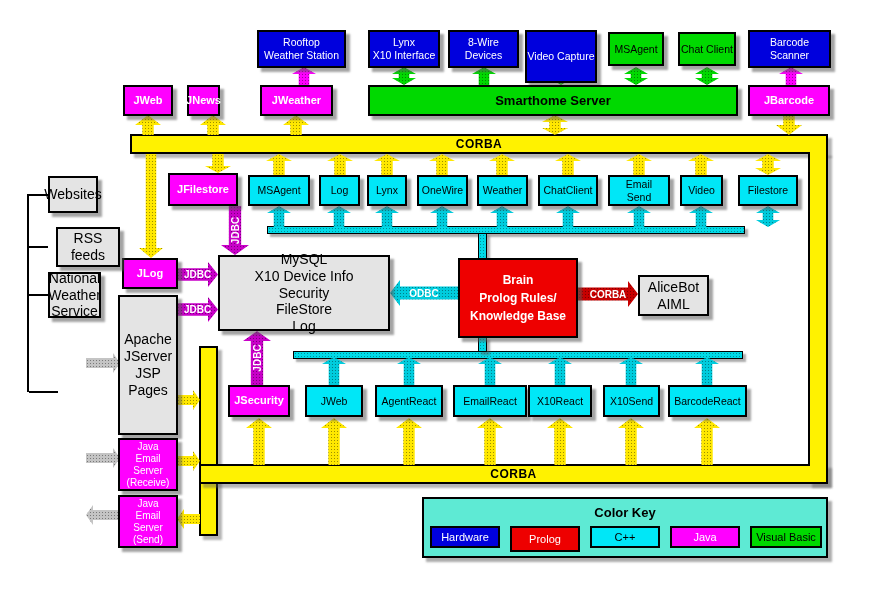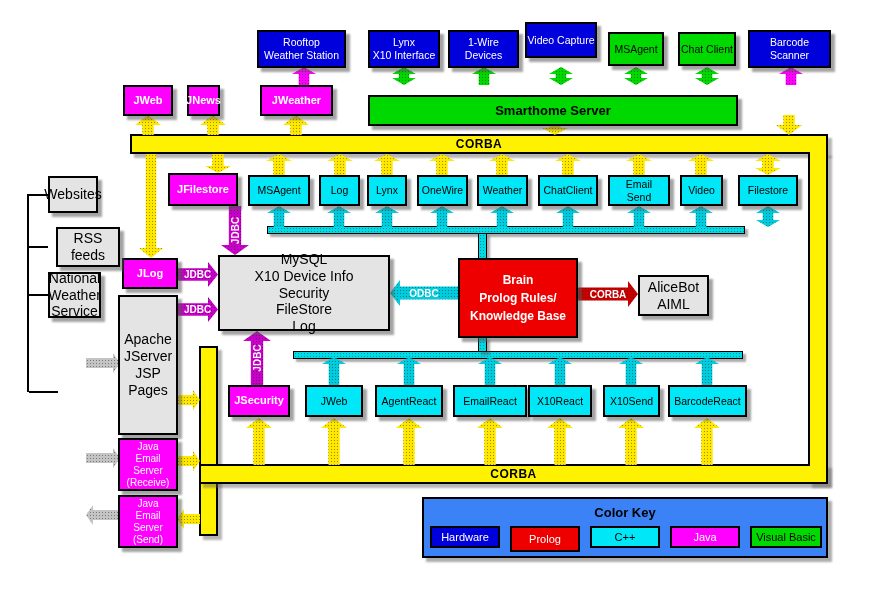--- a/index.html
+++ b/index.html
@@ -43,21 +43,21 @@
   .cyn{--c:#00ccdd;} .dred{--c:#c80000;} .gry{--c:#c4c4c4;}
   .alabel{position:absolute;inset:0;display:flex;align-items:center;justify-content:center;
           color:#fff;font-weight:bold;font-size:10px;}
   .alabel.vert{transform:rotate(-90deg);}
   
   .line{position:absolute;background:#000;}
   .internet{position:absolute;box-sizing:border-box;border:2px solid #000;background:#fff;
             box-shadow:7px 7px 0 #c9c9c9,10px 10px 3px rgba(0,0,0,.35);
             display:flex;align-items:center;justify-content:center;}
   .internet span{width:14px;word-break:break-all;text-align:center;font-size:14px;line-height:24px;}
-  .keybox{position:absolute;box-sizing:border-box;background:#3b82f6;border:2px solid #000;
+  .keybox{position:absolute;box-sizing:border-box;background:#5eead4;border:2px solid #000;
           box-shadow:4px 4px 2px rgba(90,90,90,.5);}
   .keytitle{position:absolute;left:0;right:0;top:6px;text-align:center;font-weight:bold;font-size:13px;}
   .swatch{position:absolute;box-sizing:border-box;border:2px solid #000;display:flex;
           align-items:center;justify-content:center;font-size:11px;}
 </style>
 </head>
 <body>
 
 <div id="stage">
 
@@ -160,31 +160,32 @@
   <div class="arr up sm cyn" style="left:695px;top:357px;width:24px;height:29px"></div>
 
   <div class="arr right sm gry" style="left:86px;top:353px;width:34px;height:20px"></div>
   <div class="arr right sm gry" style="left:86px;top:448px;width:34px;height:20px"></div>
   <div class="arr left sm gry" style="left:86px;top:505px;width:34px;height:20px"></div>
 
   <div class="bx hw" style="left:257px;top:30px;width:89px;height:38px">Rooftop
 Weather Station</div>
   <div class="bx hw" style="left:368px;top:30px;width:72px;height:38px">Lynx
 X10 Interface</div>
-  <div class="bx hw" style="left:448px;top:30px;width:71px;height:38px">1-Wire
+  <div class="bx hw" style="left:448px;top:30px;width:71px;height:38px">8-Wire
 Devices</div>
-  <div class="bx hw" style="left:525px;top:22px;width:72px;height:36px">Video Capture</div>
+  <div class="bx hw" style="left:525px;top:30px;width:72px;height:53px">Video Capture</div>
   <div class="bx vb" style="left:608px;top:32px;width:56px;height:34px">MSAgent</div>
   <div class="bx vb" style="left:678px;top:32px;width:58px;height:34px">Chat Client</div>
   <div class="bx hw" style="left:748px;top:30px;width:83px;height:38px">Barcode Scanner</div>
 
   <div class="bx java" style="left:123px;top:85px;width:50px;height:31px">JWeb</div>
   <div class="bx java" style="left:187px;top:85px;width:33px;height:31px">JNews</div>
   <div class="bx java" style="left:260px;top:85px;width:73px;height:31px">JWeather</div>
-  <div class="bx vb big" style="left:368px;top:95px;width:370px;height:31px">Smarthome Server</div>
+  <div class="bx vb big" style="left:368px;top:85px;width:370px;height:31px">Smarthome Server</div>
+  <div class="bx java" style="left:748px;top:85px;width:82px;height:31px">JBarcode</div>
 
   <div class="bx java" style="left:168px;top:173px;width:70px;height:33px">JFilestore</div>
   <div class="bx cpp" style="left:248px;top:175px;width:62px;height:31px">MSAgent</div>
   <div class="bx cpp" style="left:319px;top:175px;width:41px;height:31px">Log</div>
   <div class="bx cpp" style="left:367px;top:175px;width:40px;height:31px">Lynx</div>
   <div class="bx cpp" style="left:417px;top:175px;width:51px;height:31px">OneWire</div>
   <div class="bx cpp" style="left:477px;top:175px;width:51px;height:31px">Weather</div>
   <div class="bx cpp" style="left:538px;top:175px;width:60px;height:31px">ChatClient</div>
   <div class="bx cpp" style="left:608px;top:175px;width:62px;height:31px">Email
 Send</div>

